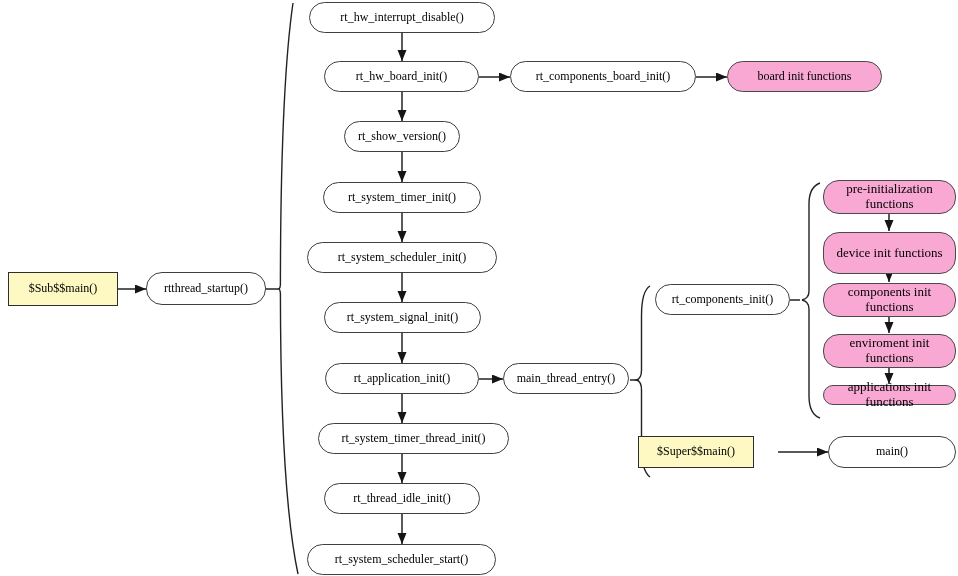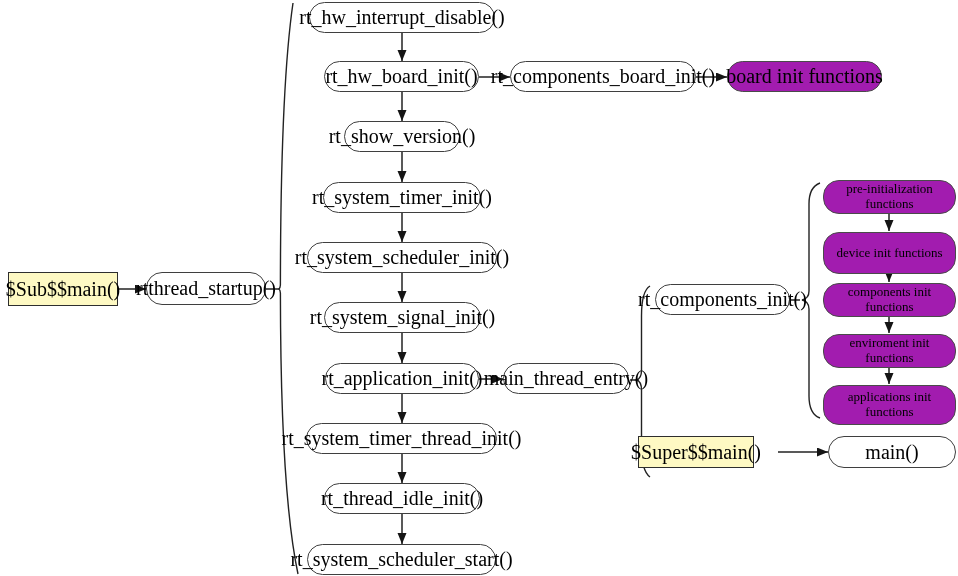--- a/index.html
+++ b/index.html
@@ -12,27 +12,27 @@
   }
   .connectors{position:absolute;left:0;top:0;width:958px;height:576px;}
   .node{
     position:absolute;
     box-sizing:border-box;
     border:1.4px solid #3f3f3f;
     background:#ffffff;
     color:#000000;
     display:flex;align-items:center;justify-content:center;
     text-align:center;
-    font-size:20px;
+    font-size:12px;
     line-height:1.12;
     white-space:nowrap;
   }
   .stadium{border-radius:16px;}
   .rect{border-radius:0;background:#fef9c3;border-color:#2e2e2e;}
-  .blue{background:#a21caf;border-color:#4a4a4a;}
+  .blue{background:#f9a8d4;border-color:#4a4a4a;}
   .small{font-size:13px;white-space:normal;padding:0 4px;}
 </style>
 </head>
 <body>
 
 <div class="canvas">
 
   <svg class="connectors" viewBox="0 0 958 576" xmlns="http://www.w3.org/2000/svg">
     <defs>
       <marker id="ah" markerUnits="userSpaceOnUse" markerWidth="12" markerHeight="10" refX="11" refY="4.5" orient="auto">
@@ -92,35 +92,35 @@
   <div class="node stadium" style="left:323px;top:182px;width:158px;height:31px;">rt_system_timer_init()</div>
 
   <div class="node stadium" style="left:307px;top:242px;width:190px;height:31px;">rt_system_scheduler_init()</div>
 
   <div class="node stadium" style="left:324px;top:302px;width:157px;height:31px;">rt_system_signal_init()</div>
 
   <div class="node stadium" style="left:325px;top:363px;width:154px;height:31px;">rt_application_init()</div>
 
   <div class="node stadium" style="left:503px;top:363px;width:126px;height:31px;">main_thread_entry()</div>
 
-  <div class="node stadium" style="left:306px;top:423px;width:191px;height:31px;">rt_system_timer_thread_init()</div>
+  <div class="node stadium" style="left:318px;top:423px;width:191px;height:31px;">rt_system_timer_thread_init()</div>
 
   <div class="node stadium" style="left:324px;top:483px;width:156px;height:31px;">rt_thread_idle_init()</div>
 
   <div class="node stadium" style="left:307px;top:544px;width:189px;height:31px;">rt_system_scheduler_start()</div>
 
   <div class="node stadium" style="left:655px;top:284px;width:135px;height:31px;">rt_components_init()</div>
 
   <div class="node rect" style="left:638px;top:436px;width:116px;height:32px;">$Super$$main()</div>
 
   <div class="node stadium" style="left:828px;top:436px;width:128px;height:32px;">main()</div>
 
   <div class="node stadium blue small" style="left:823px;top:180px;width:133px;height:34px;">pre-initialization functions</div>
 
   <div class="node stadium blue small" style="left:823px;top:232px;width:133px;height:42px;">device init functions</div>
 
   <div class="node stadium blue small" style="left:823px;top:283px;width:133px;height:34px;">components init functions</div>
 
   <div class="node stadium blue small" style="left:823px;top:334px;width:133px;height:34px;">enviroment init functions</div>
 
-  <div class="node stadium blue small" style="left:823px;top:385px;width:133px;height:40px;">applications init functions</div>
+  <div class="node stadium blue small" style="left:823px;top:385px;width:133px;height:20px;">applications init functions</div>
 
 </div>
 
 </body></html>

